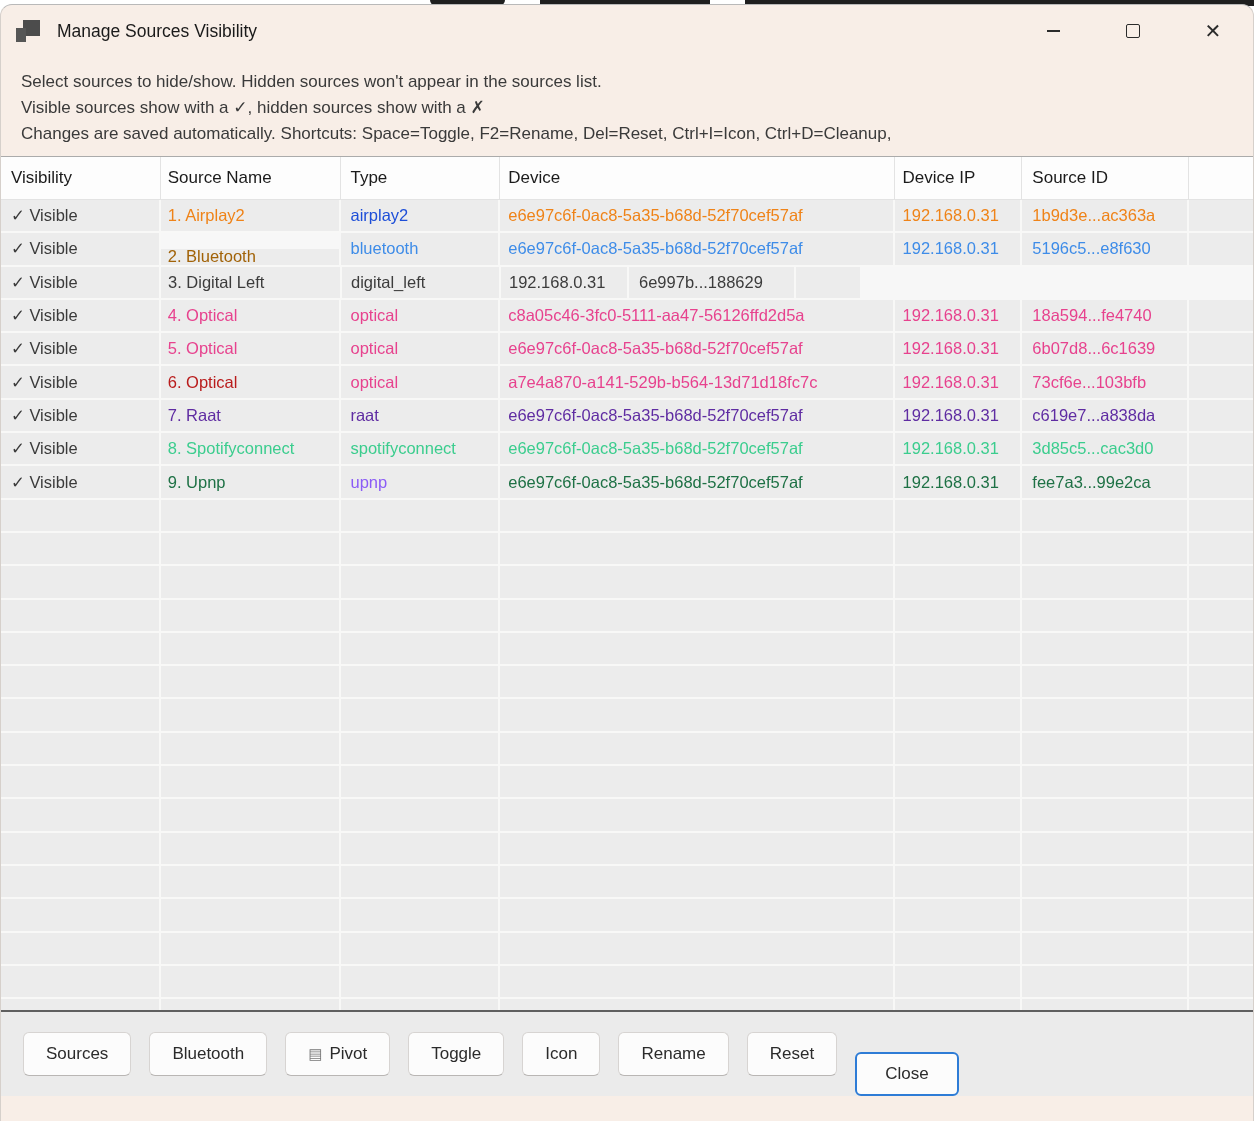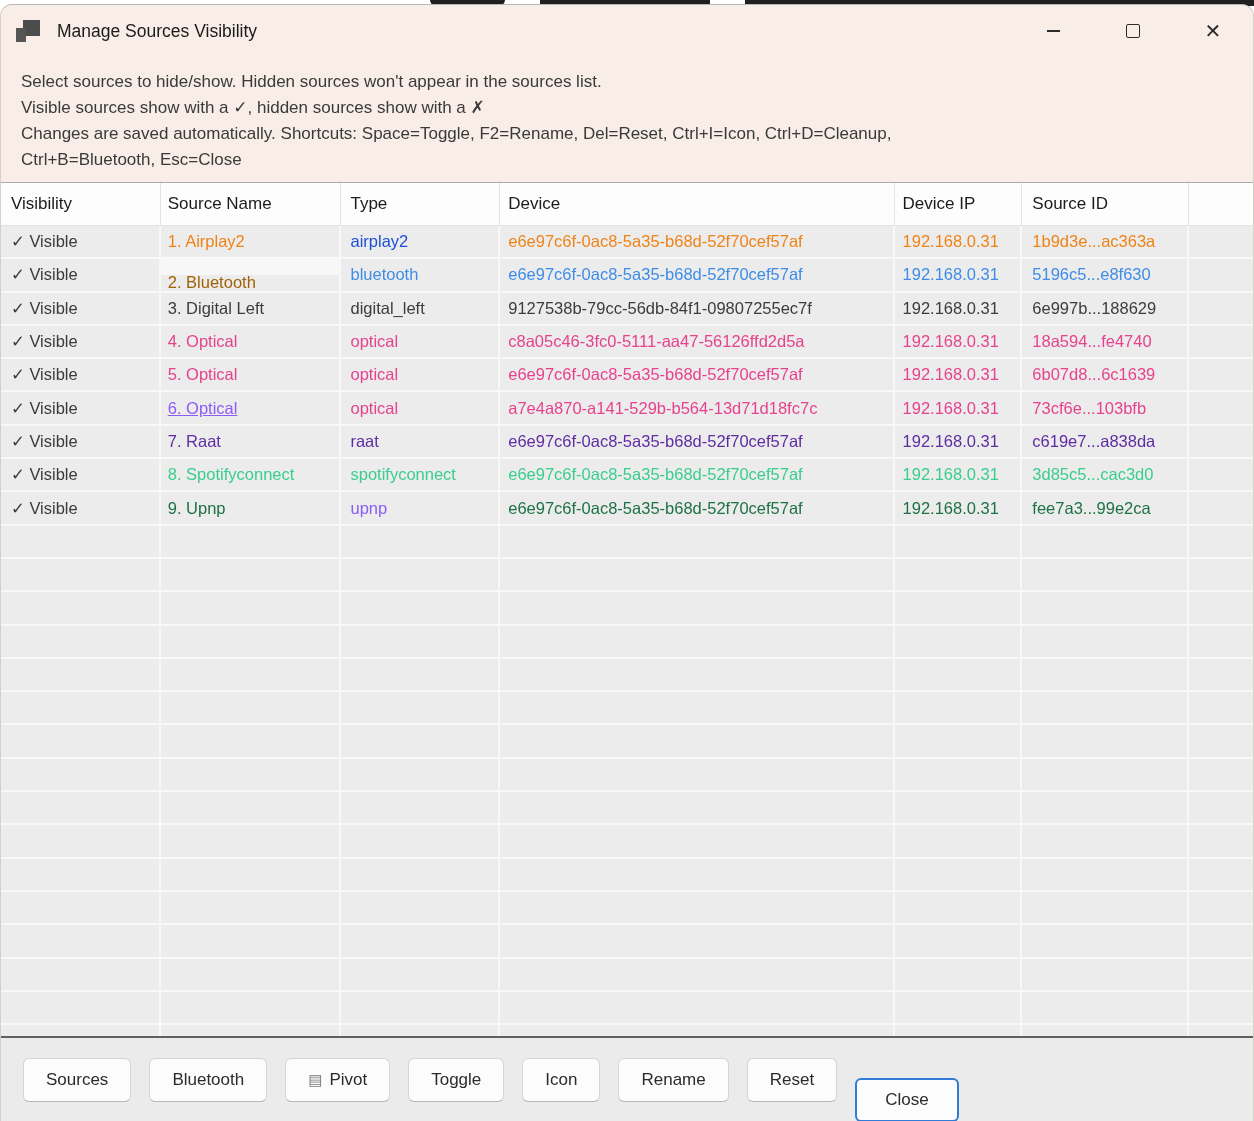--- a/index.html
+++ b/index.html
@@ -101,21 +101,20 @@
       <div class="win-btn">
           <div class="glyph-close">✕</div>
         </div>
     </div>
   </div>
 
   <div class="instructions">
     <div class="iline">Select sources to hide/show. Hidden sources won't appear in the sources list.</div>
     <div class="iline">Visible sources show with a ✓, hidden sources show with a ✗</div>
     <div class="iline">Changes are saved automatically. Shortcuts: Space=Toggle, F2=Rename, Del=Reset, Ctrl+I=Icon, Ctrl+D=Cleanup,</div>
-    <div class="iline">Ctrl+B=Bluetooth, Esc=Close</div>
   </div>
 
   <div class="table">
     <div class="thead">
       <div class="hcell c-vis" style="padding-left:10px">Visibility</div>
       <div class="hcell c-name" style="padding-left:7px">Source Name</div>
       <div class="hcell c-type" style="padding-left:9px">Type</div>
       <div class="hcell c-dev">Device</div>
       <div class="hcell c-ip">Device IP</div>
       <div class="hcell c-sid" style="padding-left:10px">Source ID</div>
@@ -137,21 +136,20 @@
           <div class="cell c-type" style="color: rgb(62, 140, 232);">bluetooth</div>
           <div class="cell c-dev" style="color: rgb(62, 140, 232);">e6e97c6f-0ac8-5a35-b68d-52f70cef57af</div>
           <div class="cell c-ip" style="color: rgb(62, 140, 232);">192.168.0.31</div>
           <div class="cell c-sid" style="color: rgb(62, 140, 232);">5196c5...e8f630</div>
           <div class="cell c-pad" style="color: rgb(62, 140, 232);"></div>
         </div>
         <div class="trow">
           <div class="cell c-vis" style="color: rgb(59, 59, 59);">✓ Visible</div>
           <div class="cell c-name" style="color: rgb(60, 60, 60);">3. Digital Left</div>
           <div class="cell c-type" style="color: rgb(60, 60, 60);">digital_left</div>
-          <div class="cell c-dev" style="color: rgb(60, 60, 60);">9127538b-79cc-56db-84f1-09807255ec7f</div>
           <div class="cell c-ip" style="color: rgb(60, 60, 60);">192.168.0.31</div>
           <div class="cell c-sid" style="color: rgb(60, 60, 60);">6e997b...188629</div>
           <div class="cell c-pad" style="color: rgb(60, 60, 60);"></div>
         </div>
         <div class="trow">
           <div class="cell c-vis" style="color: rgb(59, 59, 59);">✓ Visible</div>
           <div class="cell c-name" style="color: rgb(231, 66, 142);">4. Optical</div>
           <div class="cell c-type" style="color: rgb(231, 66, 142);">optical</div>
           <div class="cell c-dev" style="color: rgb(231, 66, 142);">c8a05c46-3fc0-5111-aa47-56126ffd2d5a</div>
           <div class="cell c-ip" style="color: rgb(231, 66, 142);">192.168.0.31</div>
@@ -162,21 +160,21 @@
           <div class="cell c-vis" style="color: rgb(59, 59, 59);">✓ Visible</div>
           <div class="cell c-name" style="color: rgb(231, 66, 142);">5. Optical</div>
           <div class="cell c-type" style="color: rgb(231, 66, 142);">optical</div>
           <div class="cell c-dev" style="color: rgb(231, 66, 142);">e6e97c6f-0ac8-5a35-b68d-52f70cef57af</div>
           <div class="cell c-ip" style="color: rgb(231, 66, 142);">192.168.0.31</div>
           <div class="cell c-sid" style="color: rgb(231, 66, 142);">6b07d8...6c1639</div>
           <div class="cell c-pad" style="color: rgb(231, 66, 142);"></div>
         </div>
         <div class="trow">
           <div class="cell c-vis" style="color: rgb(59, 59, 59);">✓ Visible</div>
-          <div class="cell c-name" style="color: #8b5cf6; text-decoration: underline;">6. Optical</div>
+          <div class="cell c-name" style="color: #b91c1c;">6. Optical</div>
           <div class="cell c-type" style="color: rgb(231, 66, 142);">optical</div>
           <div class="cell c-dev" style="color: rgb(231, 66, 142);">a7e4a870-a141-529b-b564-13d71d18fc7c</div>
           <div class="cell c-ip" style="color: rgb(231, 66, 142);">192.168.0.31</div>
           <div class="cell c-sid" style="color: rgb(231, 66, 142);">73cf6e...103bfb</div>
           <div class="cell c-pad" style="color: rgb(231, 66, 142);"></div>
         </div>
         <div class="trow">
           <div class="cell c-vis" style="color: rgb(59, 59, 59);">✓ Visible</div>
           <div class="cell c-name" style="color: rgb(95, 44, 162);">7. Raat</div>
           <div class="cell c-type" style="color: rgb(95, 44, 162);">raat</div>

